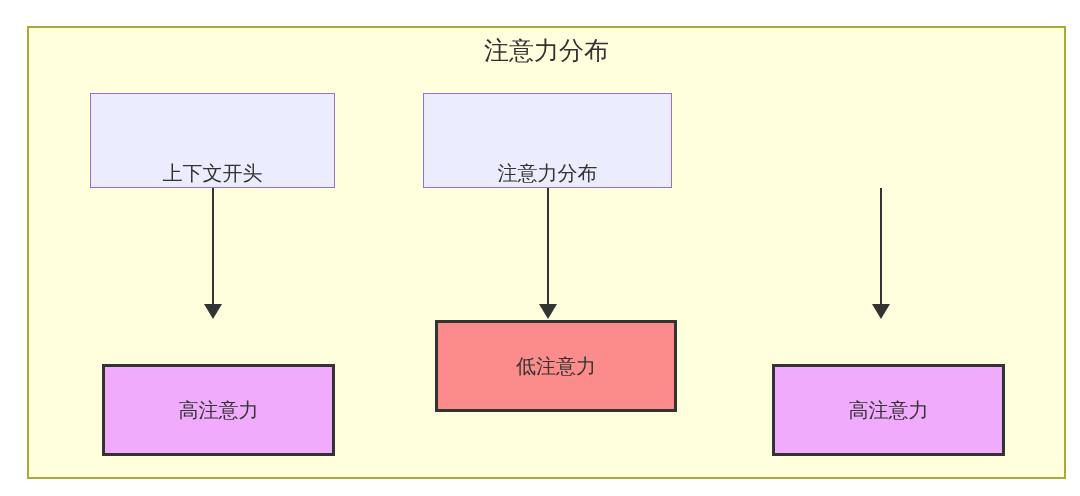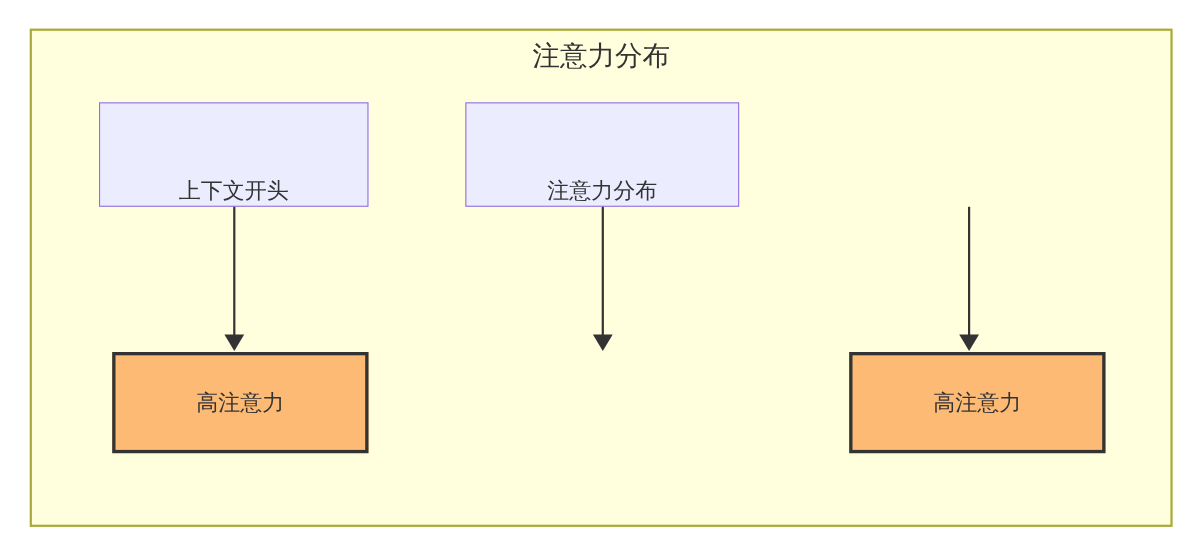--- a/index.html
+++ b/index.html
@@ -49,21 +49,21 @@
     height: 95px;
     background: #ECECFF;
     border: 1.5px solid #9370DB;
     align-items: flex-end;
   }
   .node-bottom {
     top: 320px;
     height: 92px;
     border: 3px solid #333333;
   }
-  .node-green { background: #fdba74; }
+  .node-green { background: #f0abfc; margin-top: 44px; }
   .node-red   { background: #FC8C8C; }
   .arrow-line {
     position: absolute;
     top: 188px;
     width: 2px;
     height: 119px;
     background: #333333;
   }
   .arrow-head {
     position: absolute;
@@ -91,20 +91,23 @@
   <div class="arrow-head" style="left:204px;"></div>
   <div class="node node-bottom node-green" style="left:102px; width:233px;">
     <span>高注意力</span>
   </div>
 
   <div class="node node-top" style="left:423px; width:249px;">
     <span>注意力分布</span>
   </div>
   <div class="arrow-line" style="left:547px;"></div>
   <div class="arrow-head" style="left:539px;"></div>
+  <div class="node node-bottom node-red" style="left:435px; width:242px;">
+    <span>低注意力</span>
+  </div>
 
   <div class="arrow-line" style="left:880px;"></div>
   <div class="arrow-head" style="left:872px;"></div>
   <div class="node node-bottom node-green" style="left:772px; width:233px;">
     <span>高注意力</span>
   </div>
 
 </div>
 
 </body></html>

